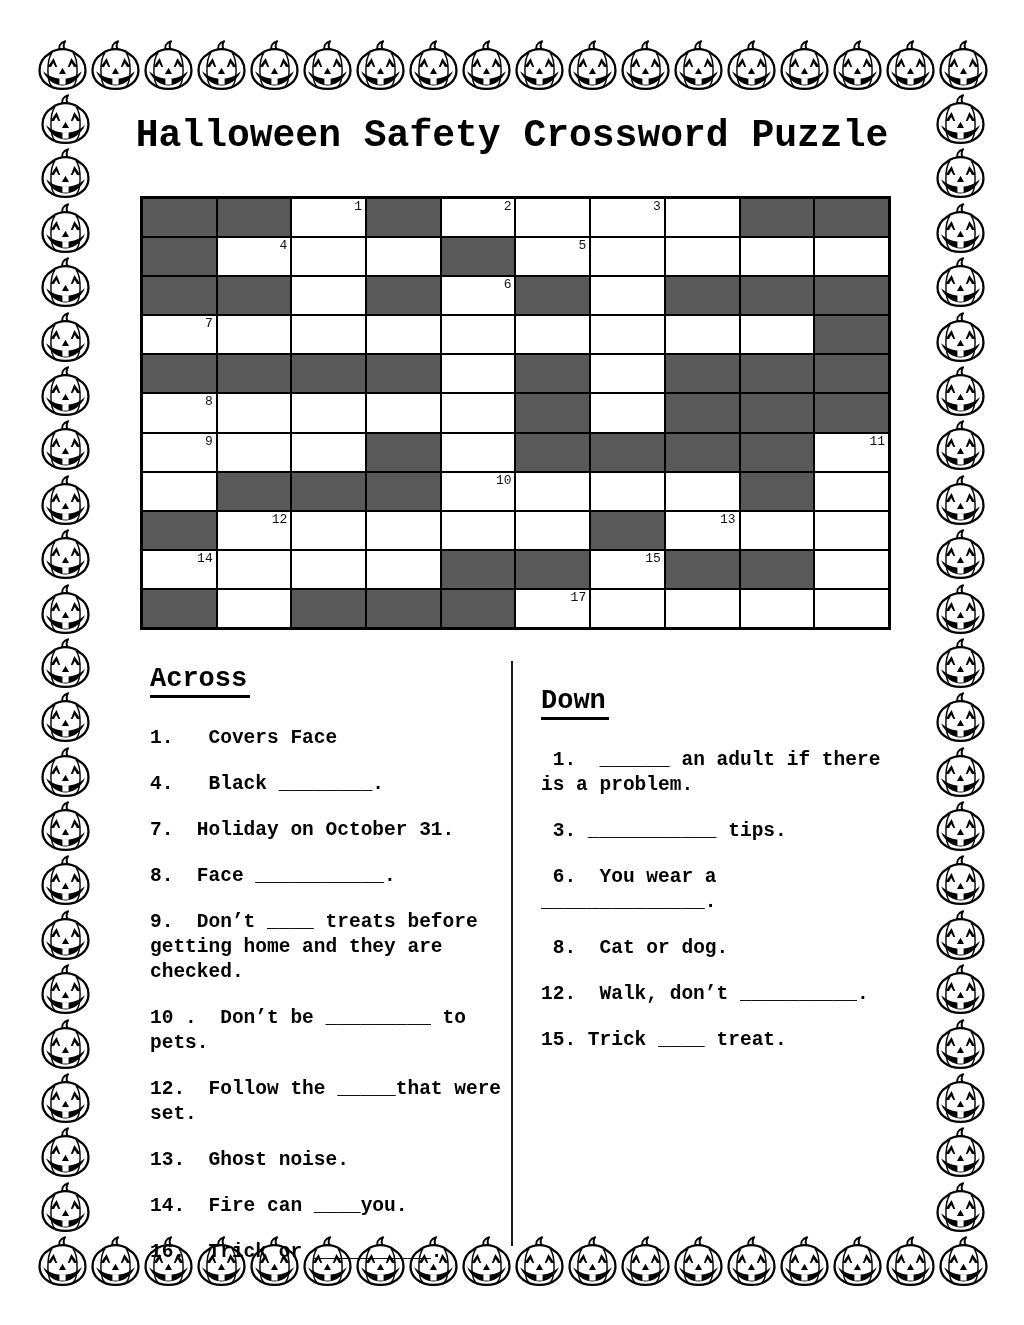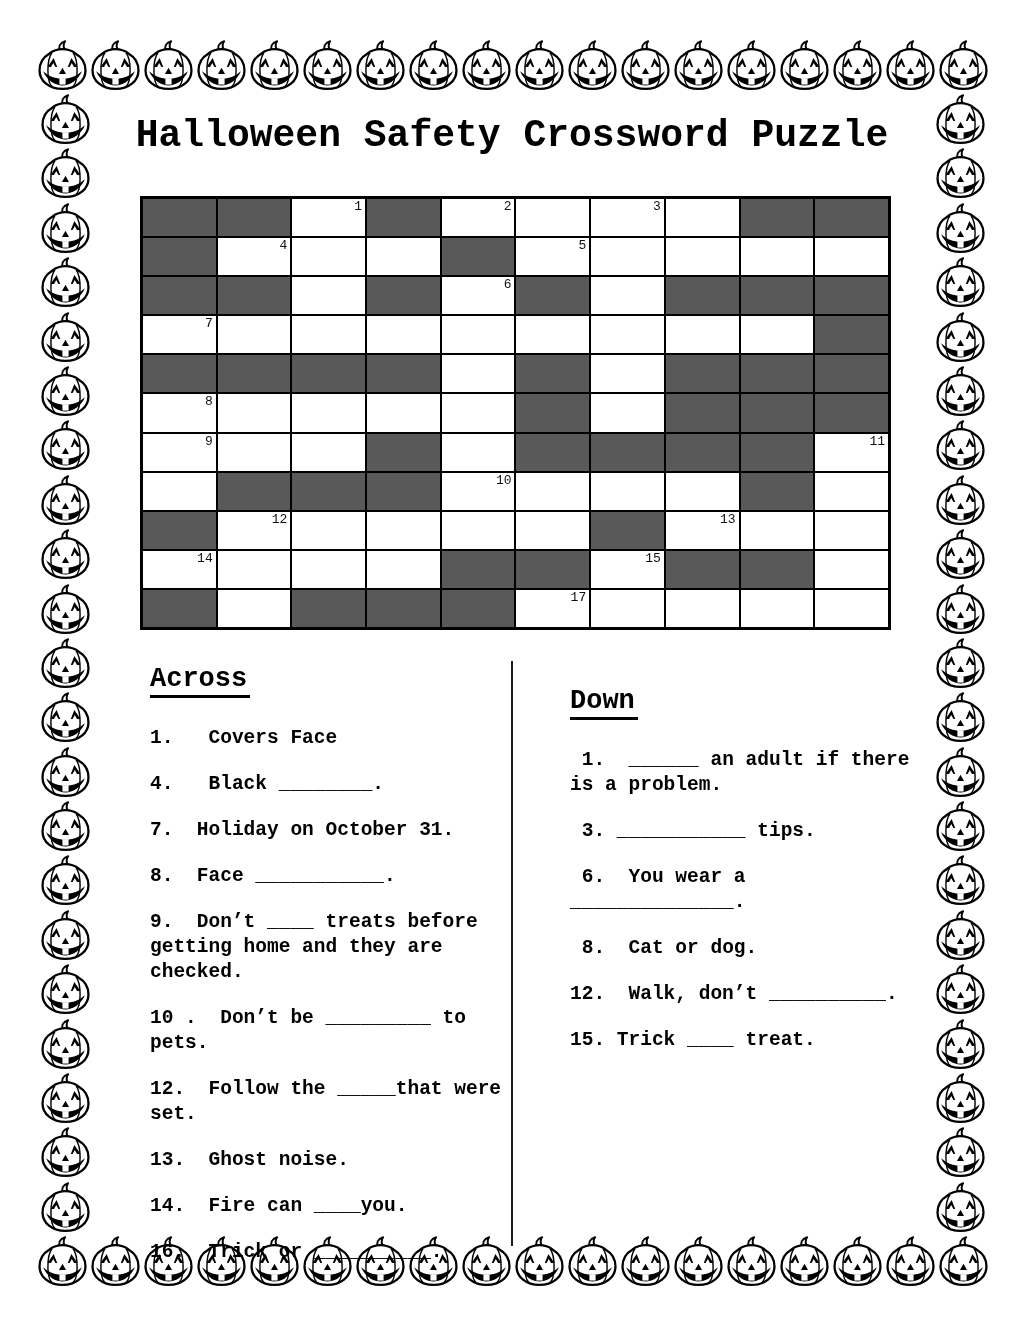--- a/index.html
+++ b/index.html
@@ -21,21 +21,21 @@
     border:2px solid #000; box-sizing:border-box; background:#fff;
   }
   .cell { position:relative; border:1px solid #000; box-sizing:border-box; background:#fff; }
   .cellnum {
     position:absolute; top:0; right:3px;
     font-size:13px; line-height:16px; font-weight:400; color:#111;
   }
 
   
   .clues-across { position:absolute; left:150px; top:664px; width:372px; }
-  .clues-down   { position:absolute; left:570px; top:686px; width:342px; }
+  .clues-down   { position:absolute; left:541px; top:686px; width:342px; }
   .head-wrap { margin-bottom:28px; }
   .clue-head {
     display:inline-block; font-size:27px; line-height:30px; font-weight:700;
     border-bottom:3px solid #000; padding:0 3px 1px 0;
   }
   .clue {
     font-size:19.5px; line-height:25px; font-weight:700;
     margin-bottom:21px; white-space:pre-wrap;
   }
   .divider { position:absolute; left:511px; top:661px; width:2px; height:585px; background:#1a1a1a; }

